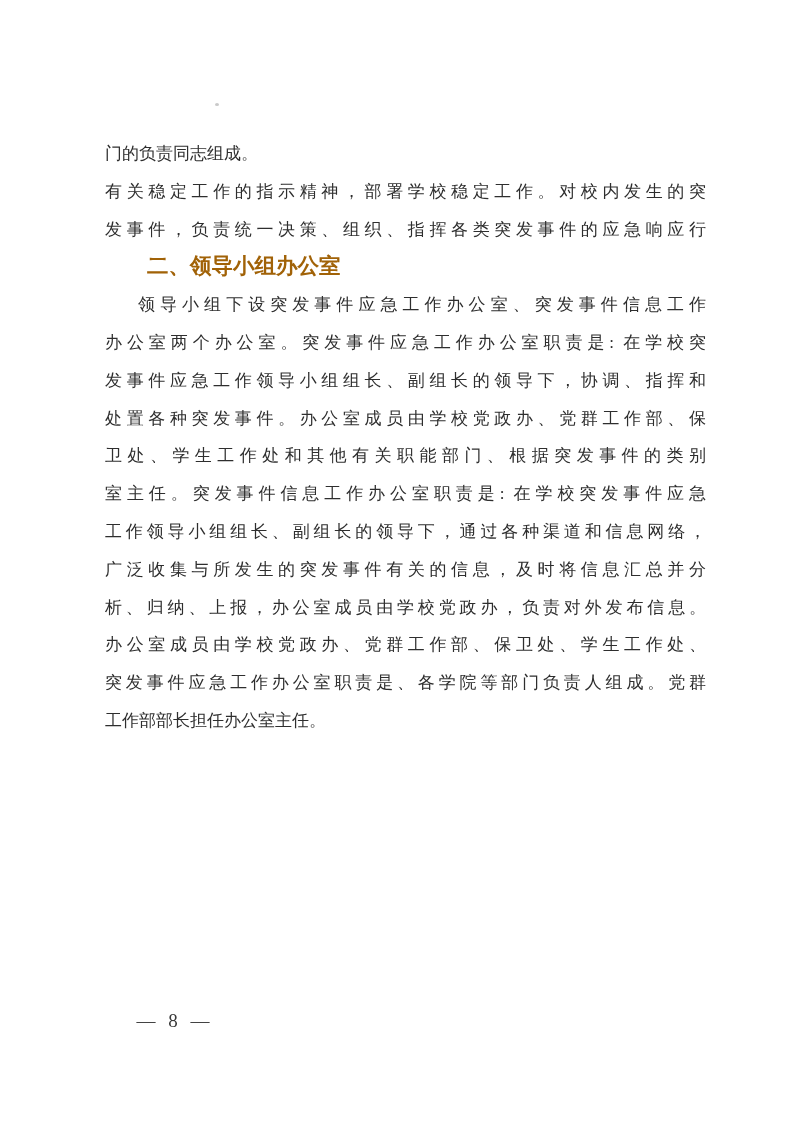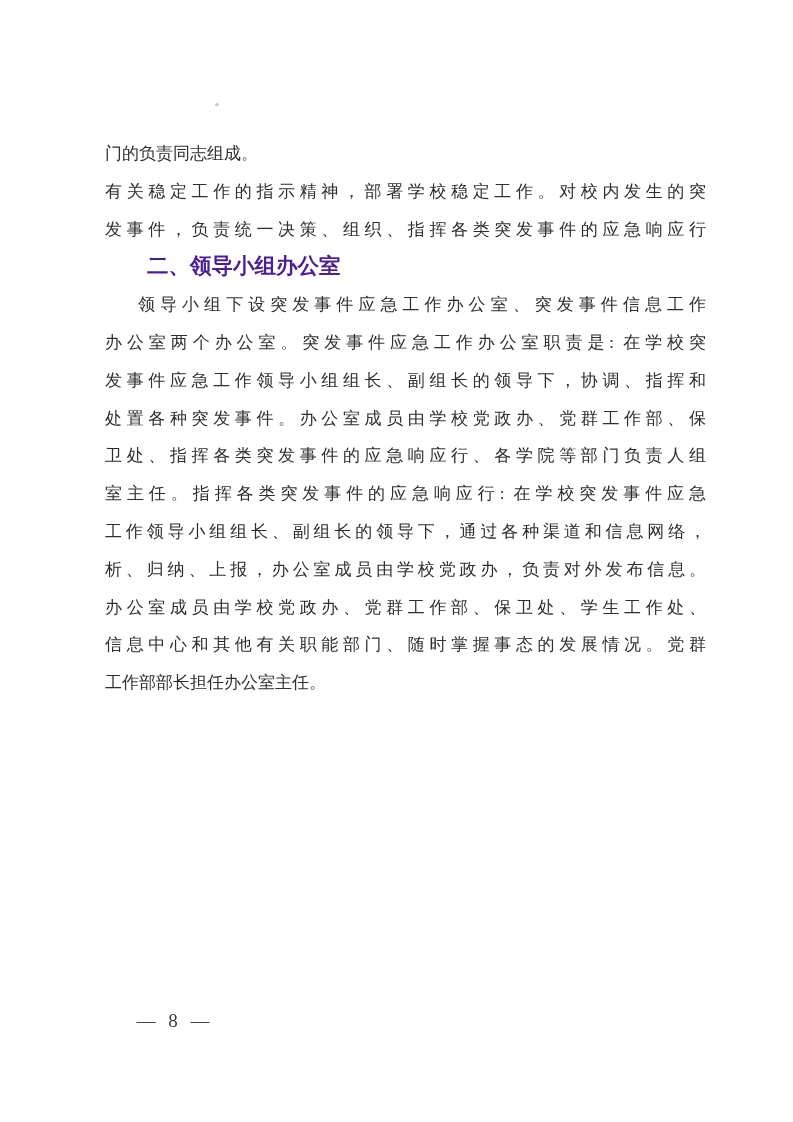--- a/index.html
+++ b/index.html
@@ -32,21 +32,21 @@
     text-align: justify;
     text-align-last: justify;
     -moz-text-align-last: justify;
     text-justify: inter-ideograph;
   }
   .line.heading {
     font-family: "Liberation Sans", "DejaVu Sans", sans-serif;
     font-weight: 700;
     font-size: 21.5px;
     text-indent: 42px;
-    color: #4c1d95;
+    color: #a16207;
   }
   .page-footer {
     position: absolute;
     left: 105px;
     top: 1010px;
     width: 140px;
     text-align: center;
     font-size: 19px;
     letter-spacing: 4px;
     color: #3a3a3a;
@@ -68,22 +68,23 @@
   <div class="scan-speck"></div>
   <div class="text-block">
       <div class="line body">门的负责同志组成。</div>
       <div class="line body justify">有关稳定工作的指示精神，部署学校稳定工作。对校内发生的突</div>
       <div class="line body justify">发事件，负责统一决策、组织、指挥各类突发事件的应急响应行</div>
       <div class="line heading">二、领导小组办公室</div>
       <div class="line body indent justify">领导小组下设突发事件应急工作办公室、突发事件信息工作</div>
       <div class="line body justify">办公室两个办公室。突发事件应急工作办公室职责是: 在学校突</div>
       <div class="line body justify">发事件应急工作领导小组组长、副组长的领导下，协调、指挥和</div>
       <div class="line body justify">处置各种突发事件。办公室成员由学校党政办、党群工作部、保</div>
-      <div class="line body justify">卫处、指挥各类突发事件的应急响应行、各学院等部门负责人组</div>
-      <div class="line body justify">室主任。指挥各类突发事件的应急响应行: 在学校突发事件应急</div>
+      <div class="line body justify">卫处、学生工作处和其他有关职能部门、根据突发事件的类别</div>
+      <div class="line body justify">室主任。突发事件信息工作办公室职责是: 在学校突发事件应急</div>
       <div class="line body justify">工作领导小组组长、副组长的领导下，通过各种渠道和信息网络，</div>
+      <div class="line body justify">广泛收集与所发生的突发事件有关的信息，及时将信息汇总并分</div>
       <div class="line body justify">析、归纳、上报，办公室成员由学校党政办，负责对外发布信息。</div>
       <div class="line body justify">办公室成员由学校党政办、党群工作部、保卫处、学生工作处、</div>
-      <div class="line body justify">信息中心和其他有关职能部门、随时掌握事态的发展情况。党群</div>
+      <div class="line body justify">突发事件应急工作办公室职责是、各学院等部门负责人组成。党群</div>
       <div class="line body">工作部部长担任办公室主任。</div>
     </div>
   <div class="page-footer">— 8 —</div>
 </div>
 
 </body></html>

